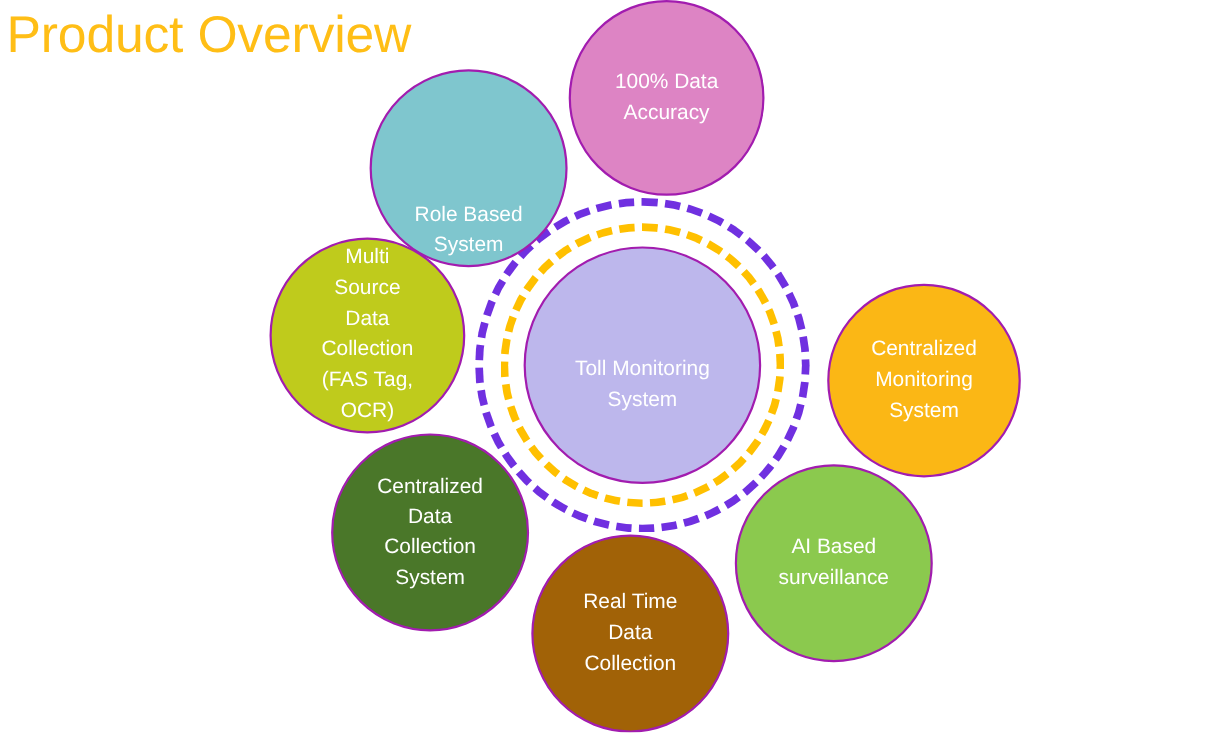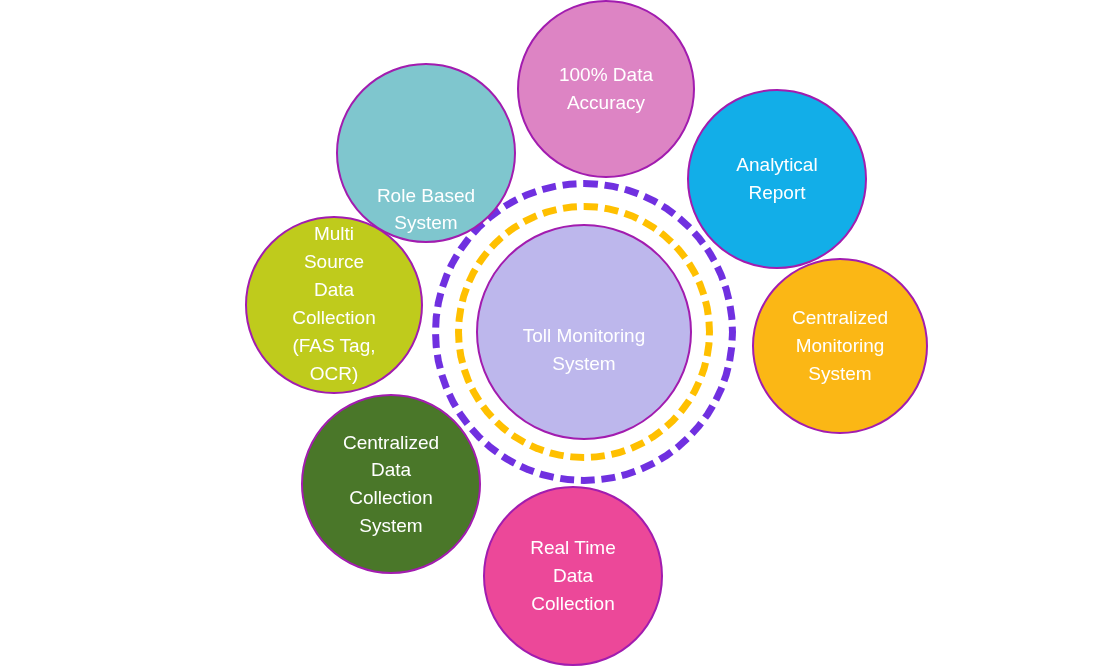--- a/index.html
+++ b/index.html
@@ -119,21 +119,21 @@
   #node-ai {
     width: 180px; height: 180px;
     left: 668px; top: 422px;
     background: #8BC94E;
     z-index: 4;
   }
   
   #node-realtime {
     width: 180px; height: 180px;
     left: 483px; top: 486px;
-    background: #ec4899;
+    background: #a16207;
     z-index: 4;
   }
   
   #node-centralized-data {
     width: 180px; height: 180px;
     left: 301px; top: 394px;
     background: #4A7729;
     z-index: 4;
   }
   
@@ -148,20 +148,21 @@
     line-height: 1.47;
     position: relative;
     top: 0px;
   }
 </style>
 </head>
 <body>
 
 <div id="slide">
 
+  <div id="page-title">Product Overview</div>
 
   <div id="diagram">
 
     <div class="ring" id="ring-outer"></div>
     <div class="ring" id="ring-inner"></div>
 
     <div class="node" id="node-center">
       <span class="label" style="white-space: pre-line; margin-top: 35px;">Toll Monitoring
 System</span>
     </div>
@@ -169,31 +170,31 @@
     <div class="node" id="node-role">
       <span class="label" style="white-space: pre-line;">Role Based
 System</span>
     </div>
 
     <div class="node" id="node-accuracy">
       <span class="label" style="white-space: pre-line;">100% Data
 Accuracy</span>
     </div>
 
-    <div class="node" id="node-analytical">
-      <span class="label" style="white-space: pre-line;">Analytical
-Report</span>
-    </div>
 
     <div class="node" id="node-centralized-monitoring">
       <span class="label" style="white-space: pre-line;">Centralized
 Monitoring
 System</span>
     </div>
 
+    <div class="node" id="node-ai">
+      <span class="label" style="white-space: pre-line;">AI Based
+surveillance</span>
+    </div>
 
     <div class="node" id="node-realtime">
       <span class="label" style="white-space: pre-line;">Real Time
 Data
 Collection</span>
     </div>
 
     <div class="node" id="node-centralized-data">
       <span class="label" style="white-space: pre-line;">Centralized
 Data

